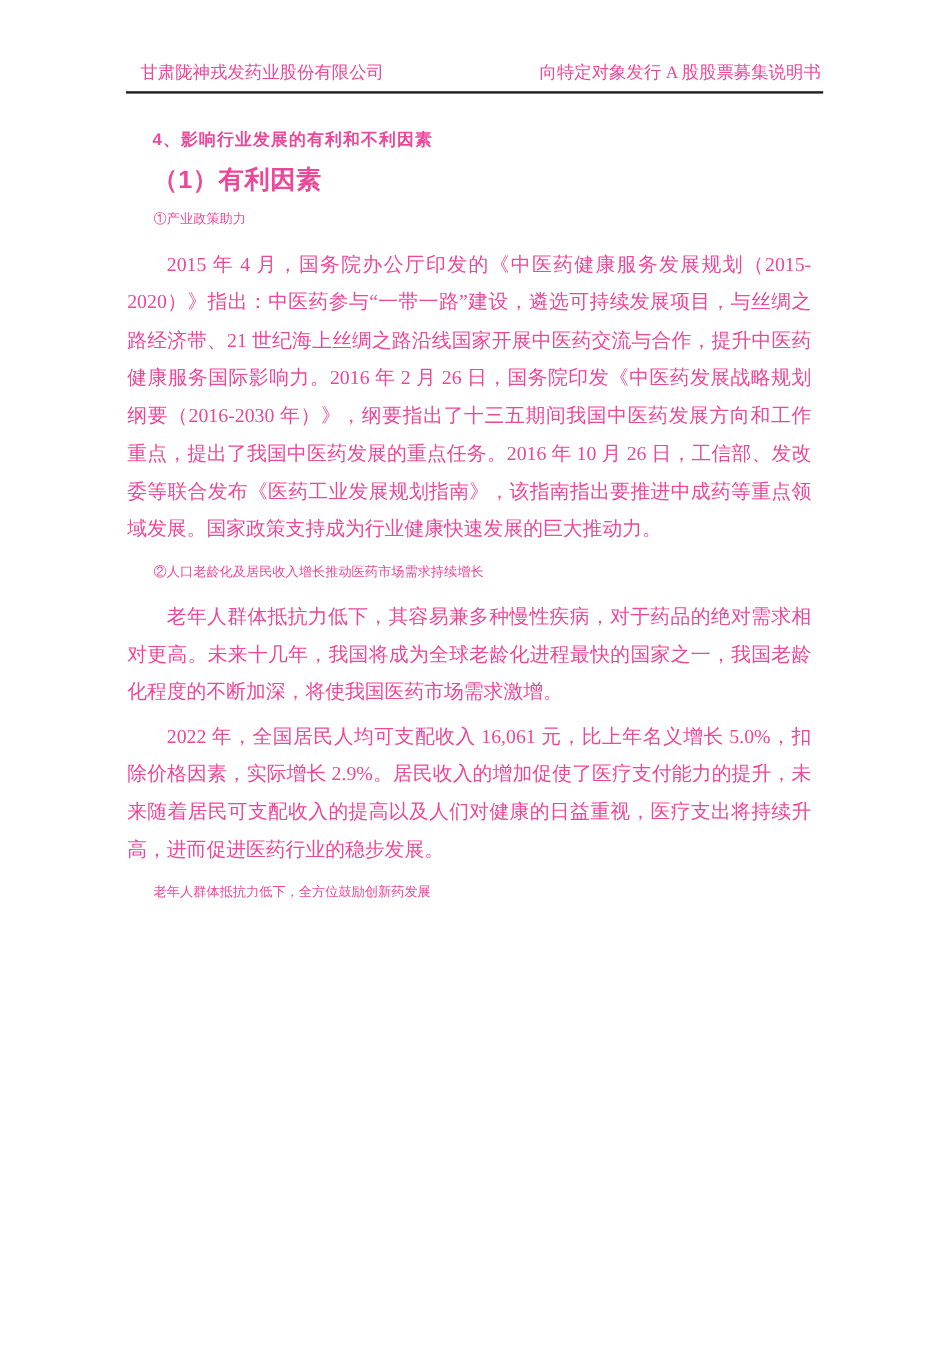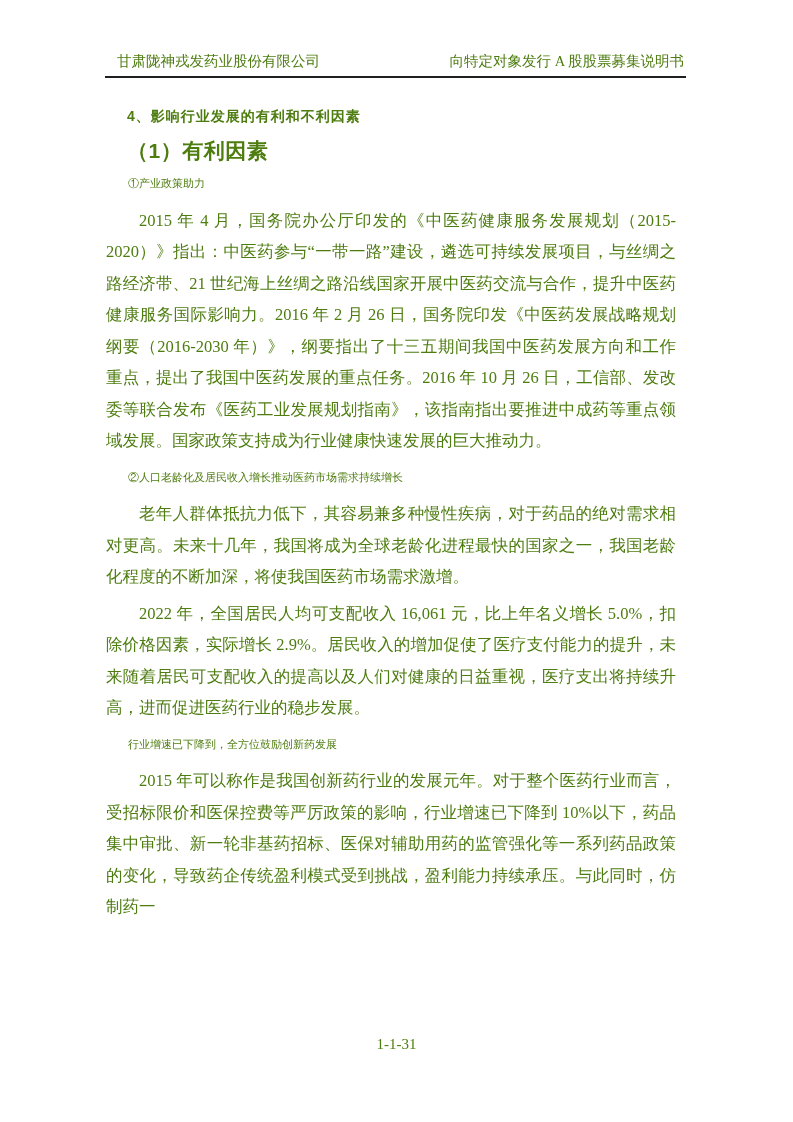--- a/index.html
+++ b/index.html
@@ -5,21 +5,21 @@
   html, body {
     margin: 0;
     padding: 0;
     background: #ffffff;
   }
   .page {
     position: relative;
     width: 793px;
     height: 1122px;
     background: #ffffff;
-    color: #4d7c0f;
+    color: #ec4899;
     font-family: "Liberation Serif", "DejaVu Serif", serif;
     overflow: hidden;
   }
   .header {
     position: absolute;
     left: 105px;
     top: 52px;
     width: 581px;
     display: flex;
     justify-content: space-between;
@@ -89,21 +89,17 @@
   </div>
 
   <div class="content">
     <h1 class="h1">4、影响行业发展的有利和不利因素</h1>
     <h2 class="h2">（1）有利因素</h2>
     <p class="sub">①产业政策助力</p>
     <p class="para">2015 年 4 月，国务院办公厅印发的《中医药健康服务发展规划（2015-2020）》指出：中医药参与“一带一路”建设，遴选可持续发展项目，与丝绸之路经济带、21 世纪海上丝绸之路沿线国家开展中医药交流与合作，提升中医药健康服务国际影响力。2016 年 2 月 26 日，国务院印发《中医药发展战略规划纲要（2016-2030 年）》，纲要指出了十三五期间我国中医药发展方向和工作重点，提出了我国中医药发展的重点任务。2016 年 10 月 26 日，工信部、发改委等联合发布《医药工业发展规划指南》，该指南指出要推进中成药等重点领域发展。国家政策支持成为行业健康快速发展的巨大推动力。</p>
     <p class="sub">②人口老龄化及居民收入增长推动医药市场需求持续增长</p>
     <p class="para">老年人群体抵抗力低下，其容易兼多种慢性疾病，对于药品的绝对需求相对更高。未来十几年，我国将成为全球老龄化进程最快的国家之一，我国老龄化程度的不断加深，将使我国医药市场需求激增。</p>
     <p class="para">2022 年，全国居民人均可支配收入 16,061 元，比上年名义增长 5.0%，扣除价格因素，实际增长 2.9%。居民收入的增加促使了医疗支付能力的提升，未来随着居民可支配收入的提高以及人们对健康的日益重视，医疗支出将持续升高，进而促进医药行业的稳步发展。</p>
-    <p class="sub">行业增速已下降到，全方位鼓励创新药发展</p>
-    <p class="para">2015 年可以称作是我国创新药行业的发展元年。对于整个医药行业而言，受招标限价和医保控费等严厉政策的影响，行业增速已下降到 10%以下，药品集中审批、新一轮非基药招标、医保对辅助用药的监管强化等一系列药品政策的变化，导致药企传统盈利模式受到挑战，盈利能力持续承压。与此同时，仿制药一</p>
+    <p class="sub">老年人群体抵抗力低下，全方位鼓励创新药发展</p>
   </div>
 
-  <div class="footer">
-    <span>1-1-31</span>
-  </div>
 
 </div>
 
 </body></html>

